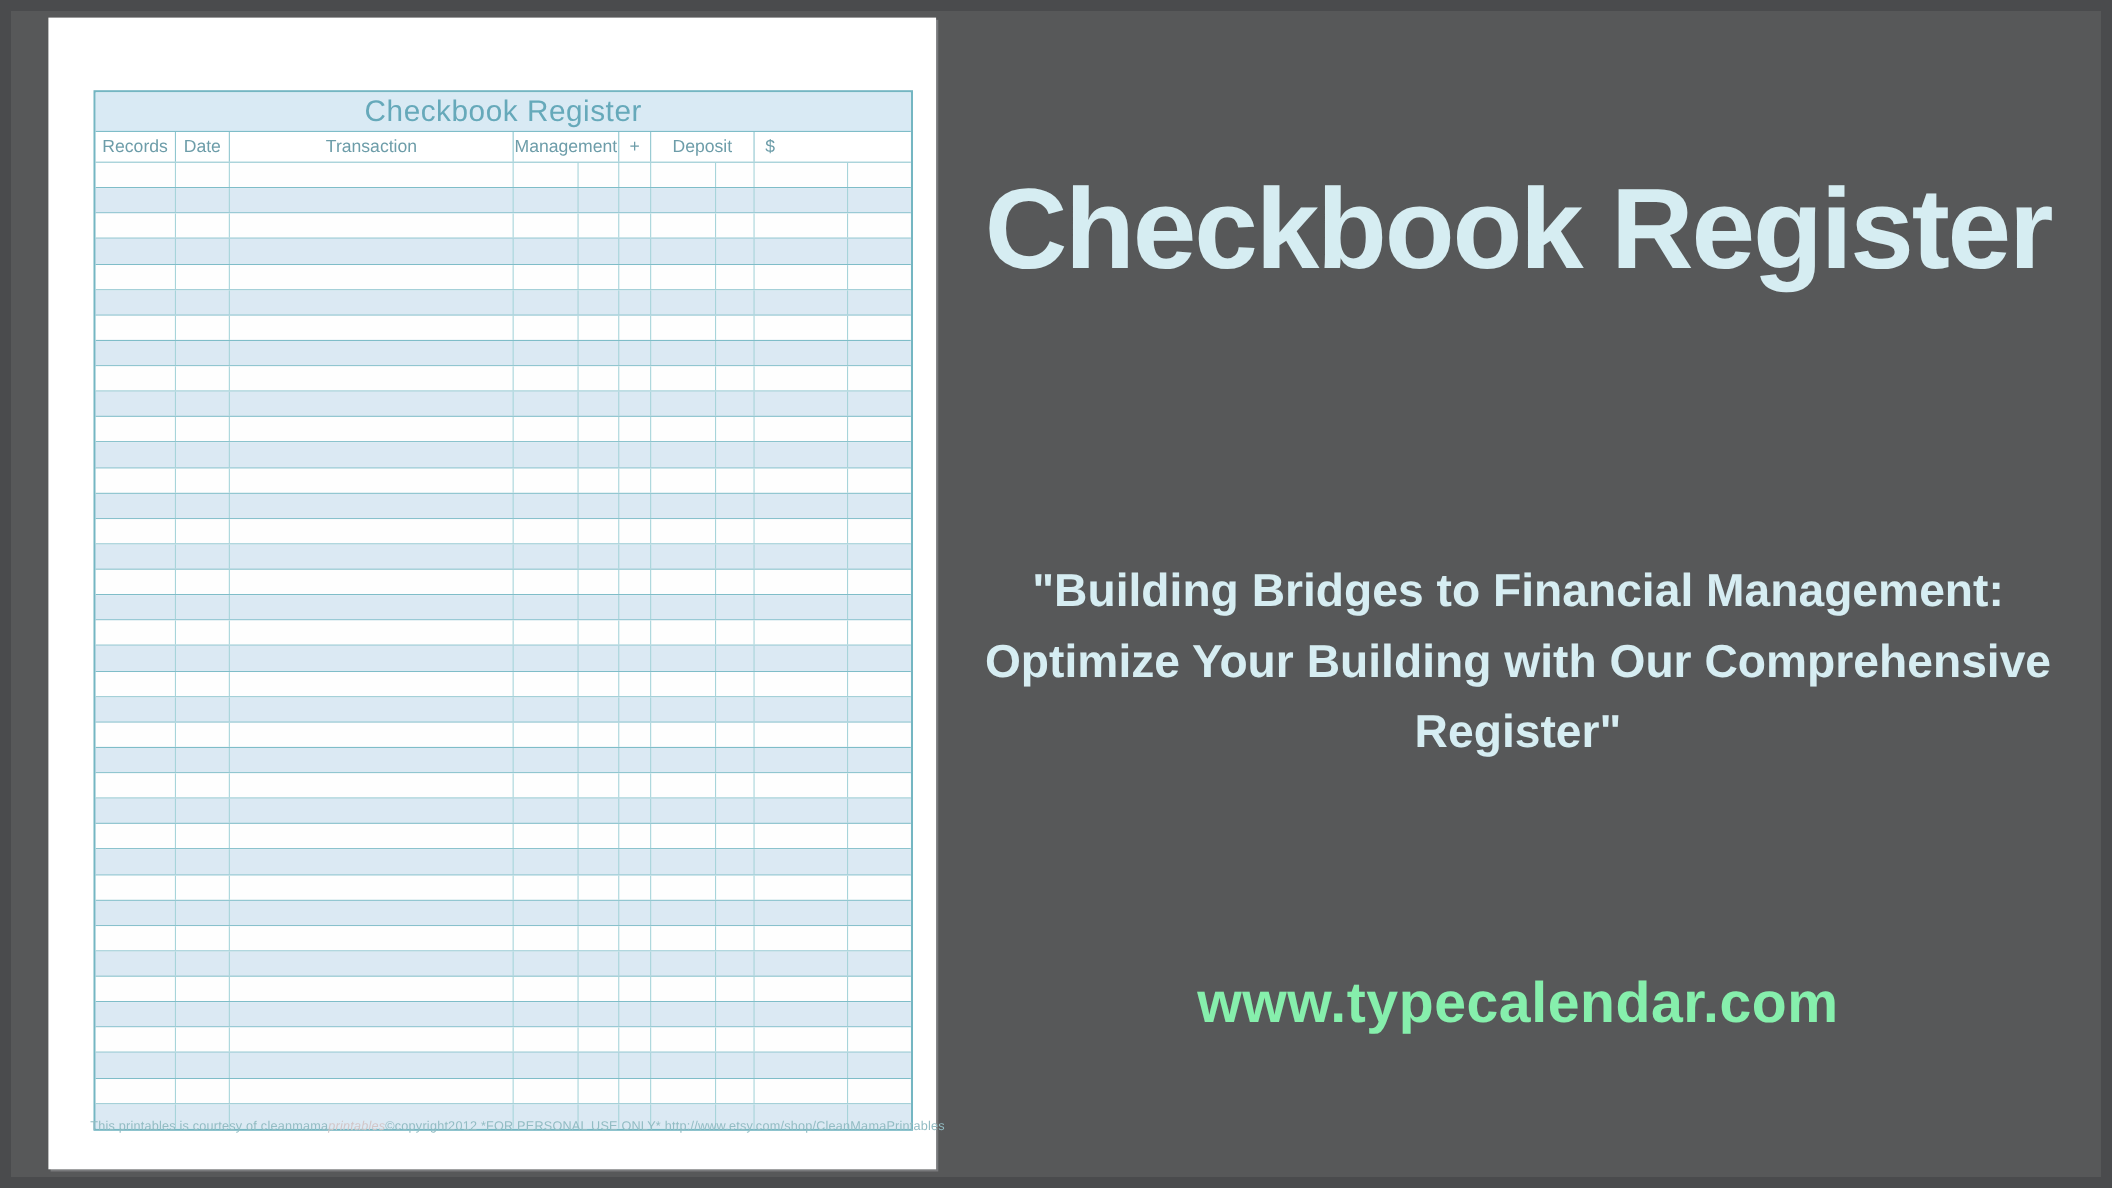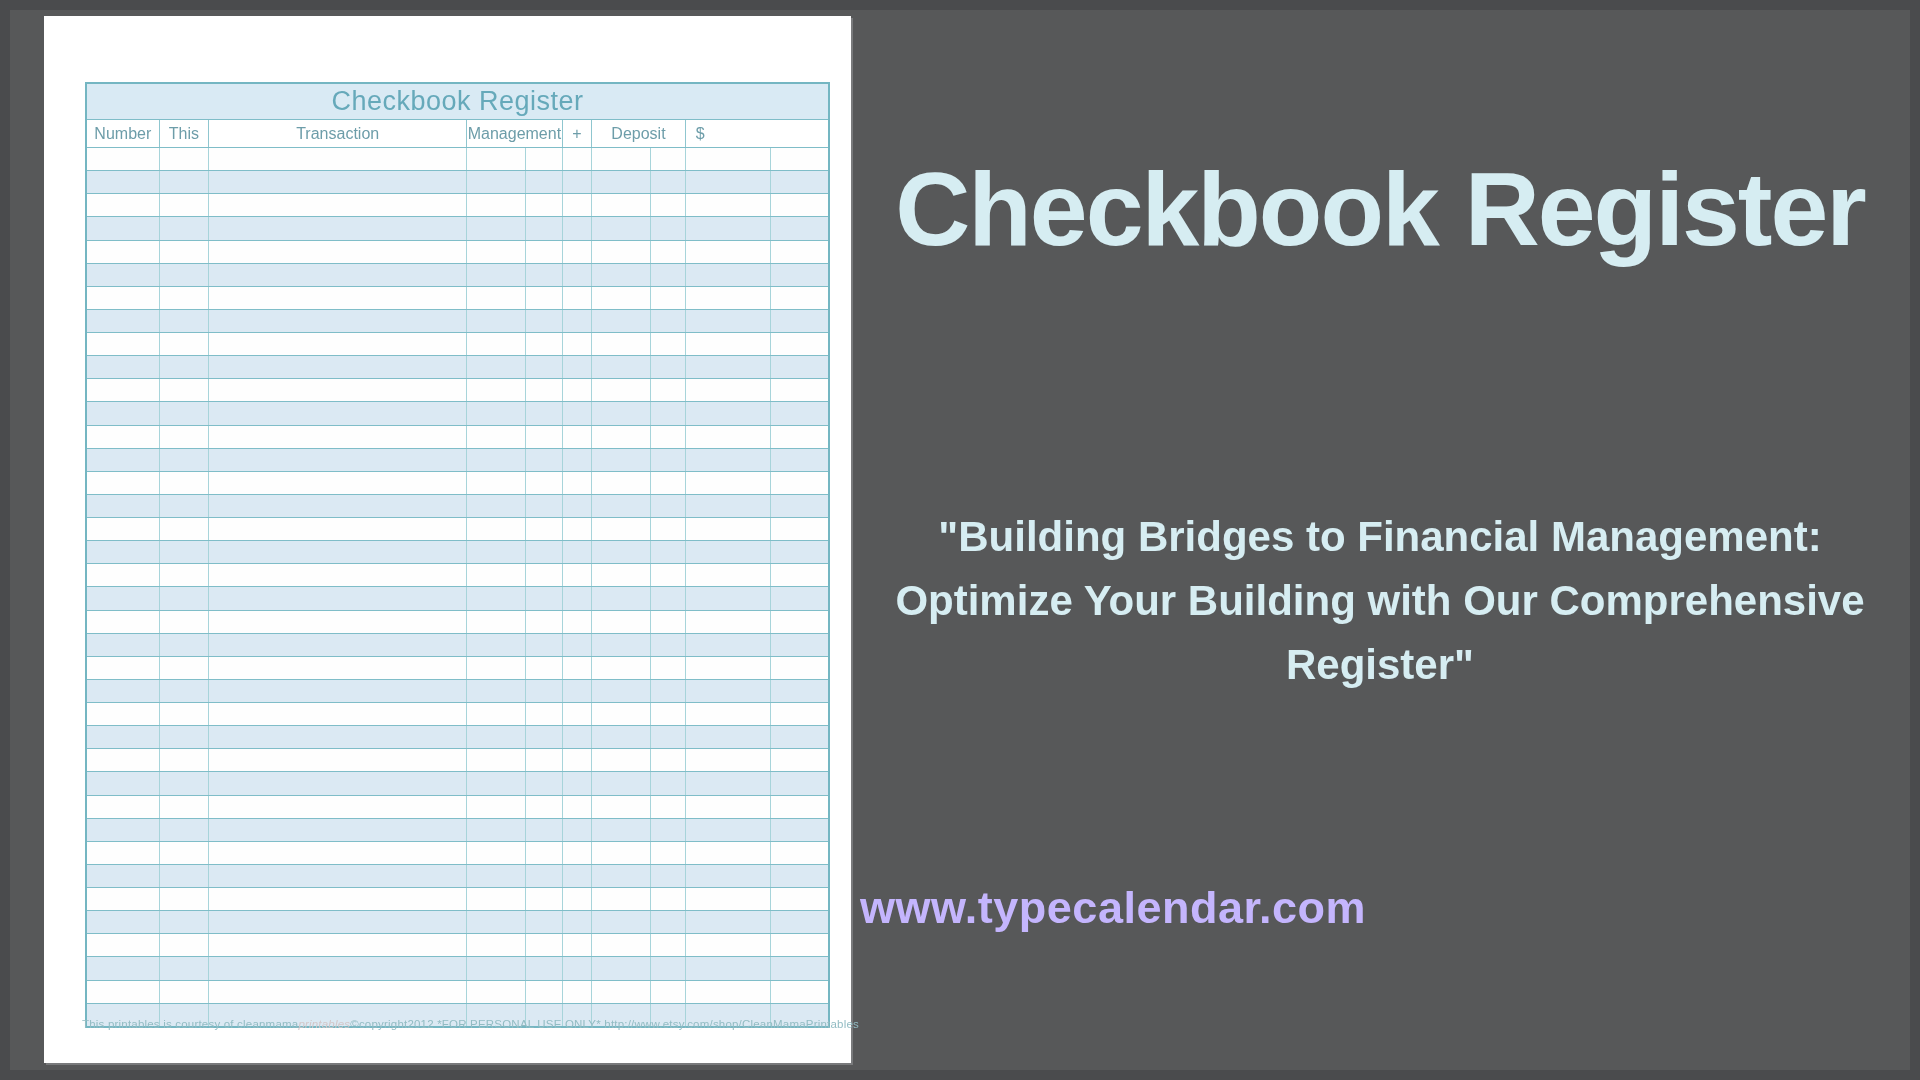--- a/index.html
+++ b/index.html
@@ -100,40 +100,40 @@
     left: 0; right: 10px; top: 505px;
     text-align: center;
     color: #d6edf2;
     font-size: 42px;
     font-weight: 700;
     line-height: 64px;
   }
   .panel-url {
     position: absolute;
     left: 0; right: 10px; top: 882px;
-    text-align: left;
-    color: #c4b5fd;
-    font-size: 45px;
+    text-align: center;
+    color: #86efac;
+    font-size: 52px;
     font-weight: 700;
     letter-spacing: 0.5px;
   }
 </style>
 </head>
 <body>
 
 <div class="page">
 
   <div class="register-table">
     <div class="title-band">
       <span class="ttl">Checkbook Register</span>
     </div>
 
     <div class="head-row">
-      <div class="hcell h0">Number</div>
-      <div class="hcell h1">This</div>
+      <div class="hcell h0">Records</div>
+      <div class="hcell h1">Date</div>
       <div class="hcell h2">Transaction</div>
       <div class="hcell h3">Management</div>
       <div class="hcell h4">+</div>
       <div class="hcell h5">Deposit</div>
       <div class="hcell h6">$</div>
     </div>
 
     <div class="tbody">
         <div class="trow">
           <div class="tcell c0"></div>

